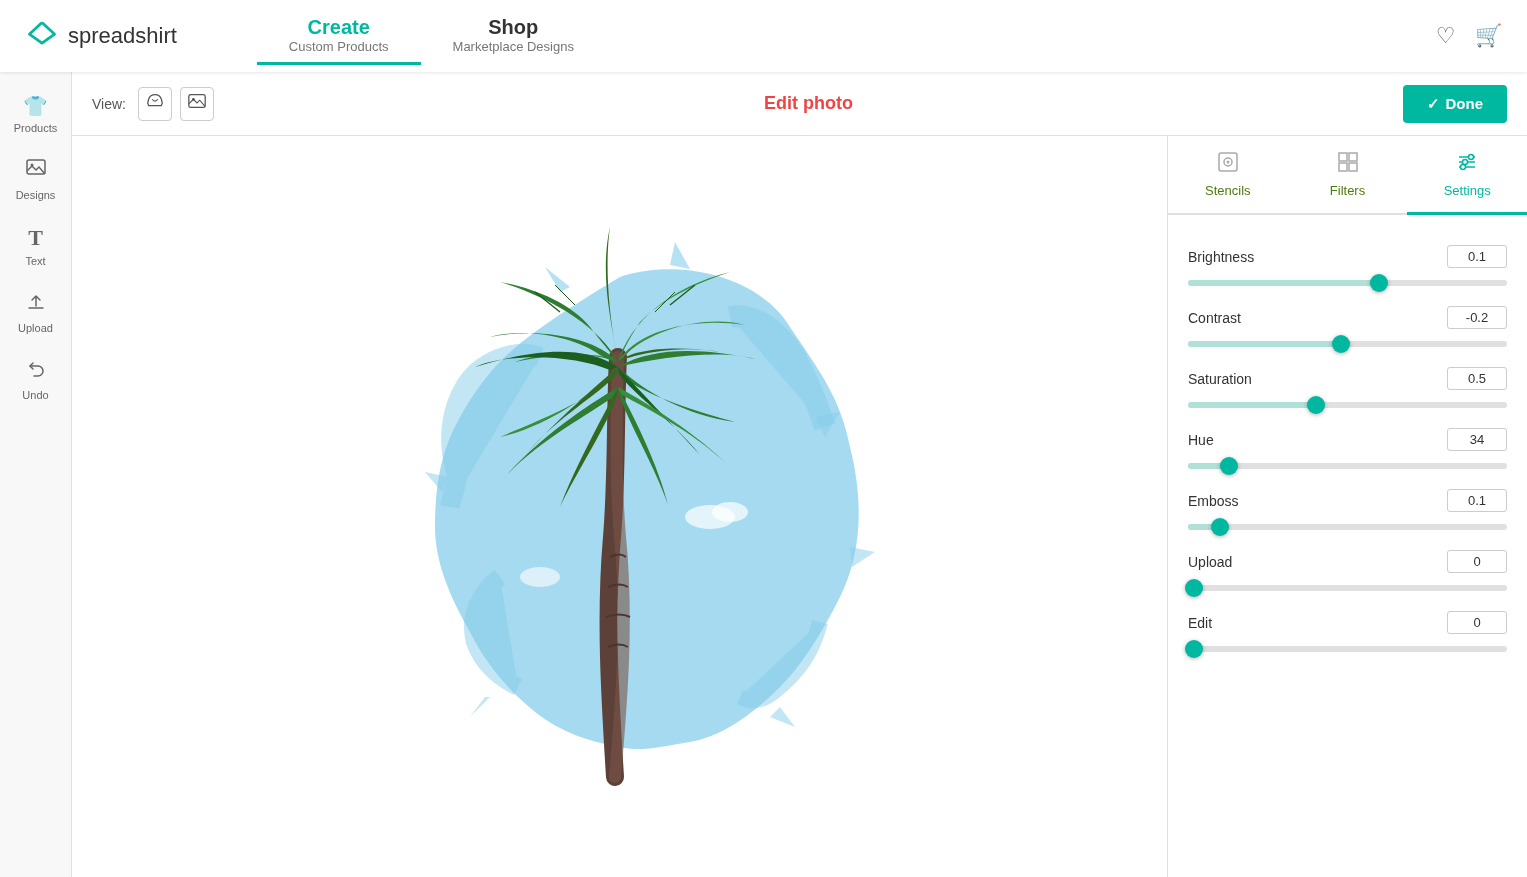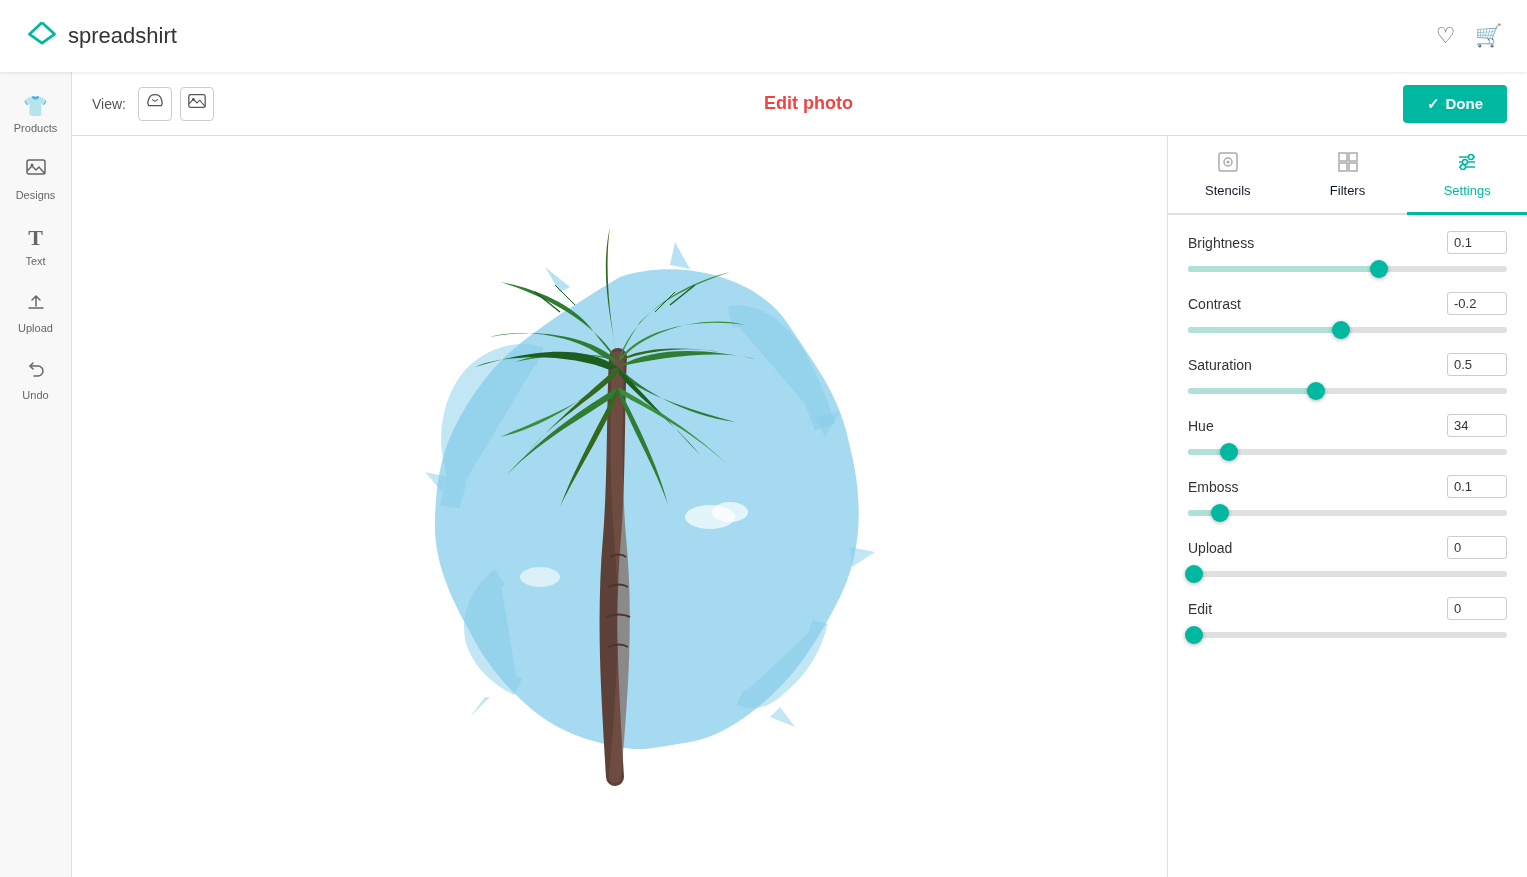--- a/index.html
+++ b/index.html
@@ -82,33 +82,33 @@
     
     .right-panel {
       width: 360px; border-left: 1px solid #e0e0e0; background: #fff;
       display: flex; flex-direction: column; overflow-y: auto;
     }
     .panel-tabs {
       display: flex; border-bottom: 2px solid #e0e0e0;
     }
     .panel-tab {
       flex: 1; display: flex; flex-direction: column; align-items: center;
-      padding: 14px 8px; cursor: pointer; gap: 4px; font-size: 13px; color: #0f172a;
+      padding: 14px 8px; cursor: pointer; gap: 4px; font-size: 13px; color: #4d7c0f;
       border-bottom: 3px solid transparent; margin-bottom: -2px;
     }
     .panel-tab.active { color: #00b8a0; border-bottom: 3px solid #00b8a0; }
     .panel-tab-icon { font-size: 20px; }
 
     
-    .sliders-area { padding: 16px 20px; display: flex; flex-direction: column; gap: 16px; }
+    .sliders-area { padding: 16px 20px; display: flex; flex-direction: column; gap: 16px; margin-top: 14px; }
     .slider-row { display: flex; flex-direction: column; gap: 8px; }
     .slider-header { display: flex; justify-content: space-between; align-items: center; }
     .slider-label { font-size: 14px; color: #333; font-weight: 500; }
     .slider-value {
-      width: 60px; text-align: left; border: 1px solid #ccc;
+      width: 60px; text-align: center; border: 1px solid #ccc;
       border-radius: 3px; padding: 3px 6px; font-size: 13px; color: #333;
     }
     .slider-track {
       position: relative; height: 6px; background: #e0e0e0; border-radius: 3px;
       margin: 4px 0;
     }
     .slider-fill { height: 100%; background: #b0e0d8; border-radius: 3px; position: absolute; left: 0; }
     .slider-thumb {
       width: 18px; height: 18px; background: #00b8a0; border-radius: 50%;
       position: absolute; top: 50%; transform: translateY(-50%);
@@ -122,20 +122,30 @@
 </head>
 <body>
 
 <div class="top-nav">
   <div class="logo-area">
     <svg class="logo-icon" viewBox="0 0 40 40">
       <polyline points="20,5 6,18 20,28 34,18 20,5" fill="none" stroke="#00b8a0" stroke-width="3" stroke-linejoin="round"></polyline>
     </svg>
     <span class="logo-text">spreadshirt</span>
   </div>
+  <nav class="nav-tabs">
+    <a class="nav-tab active">
+      <span class="tab-main">Create</span>
+      <span class="tab-sub">Custom Products</span>
+    </a>
+    <a class="nav-tab">
+      <span class="tab-main">Shop</span>
+      <span class="tab-sub">Marketplace Designs</span>
+    </a>
+  </nav>
   <div class="nav-right">
     <span class="nav-icon">♡</span>
     <span class="nav-icon">🛒</span>
   </div>
 </div>
 
 <div class="main-layout">
 
   <aside class="sidebar">
     <div class="sidebar-item">

